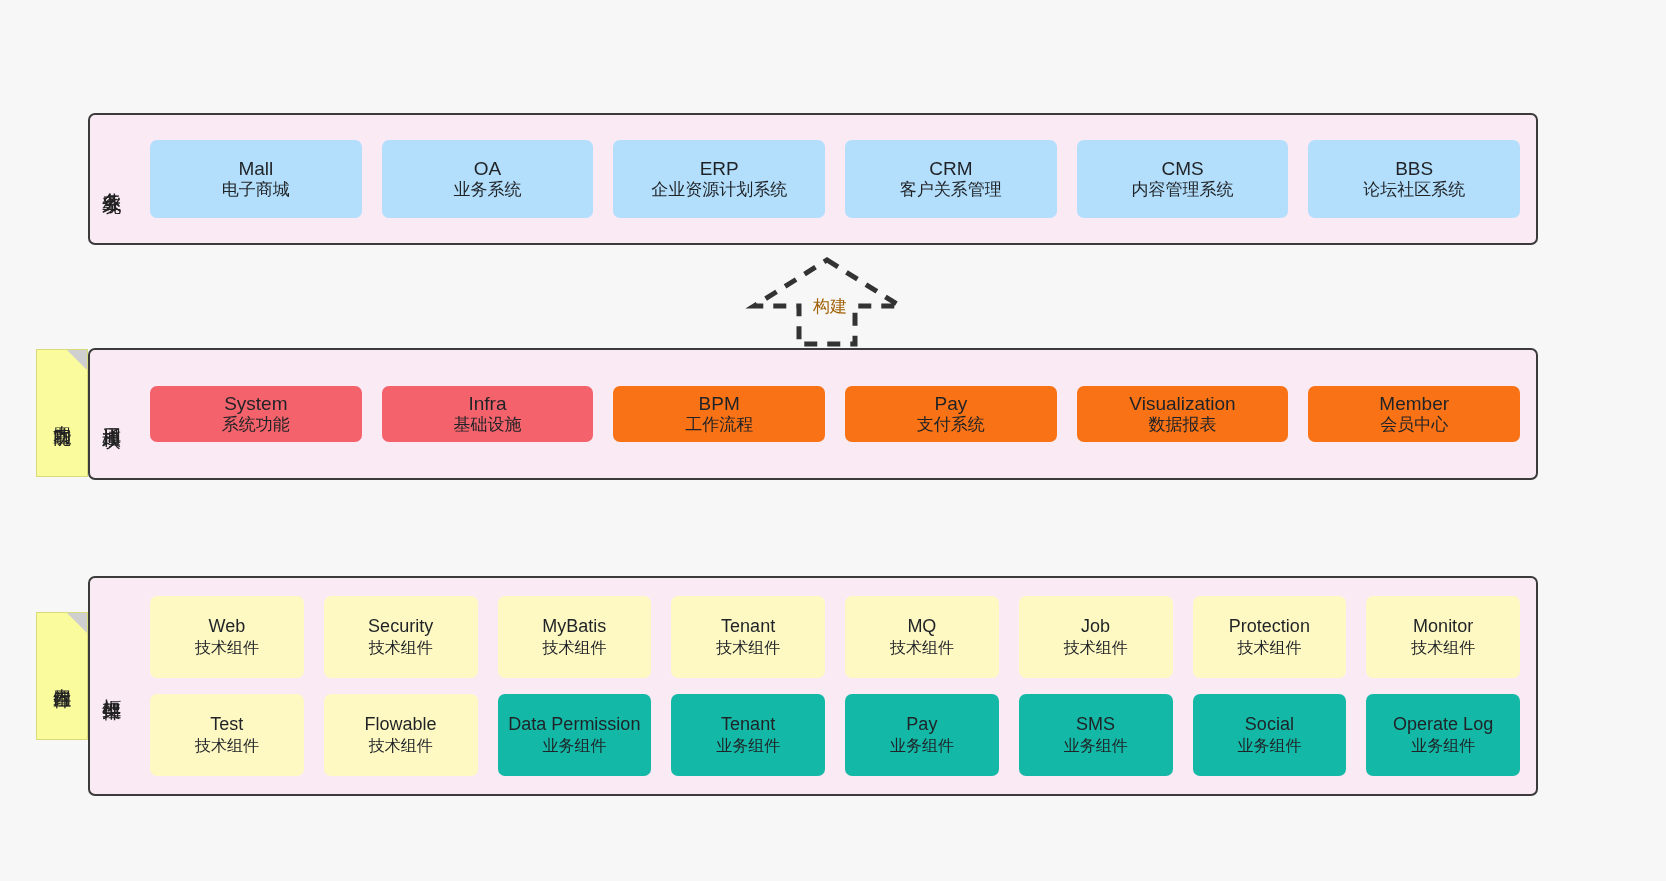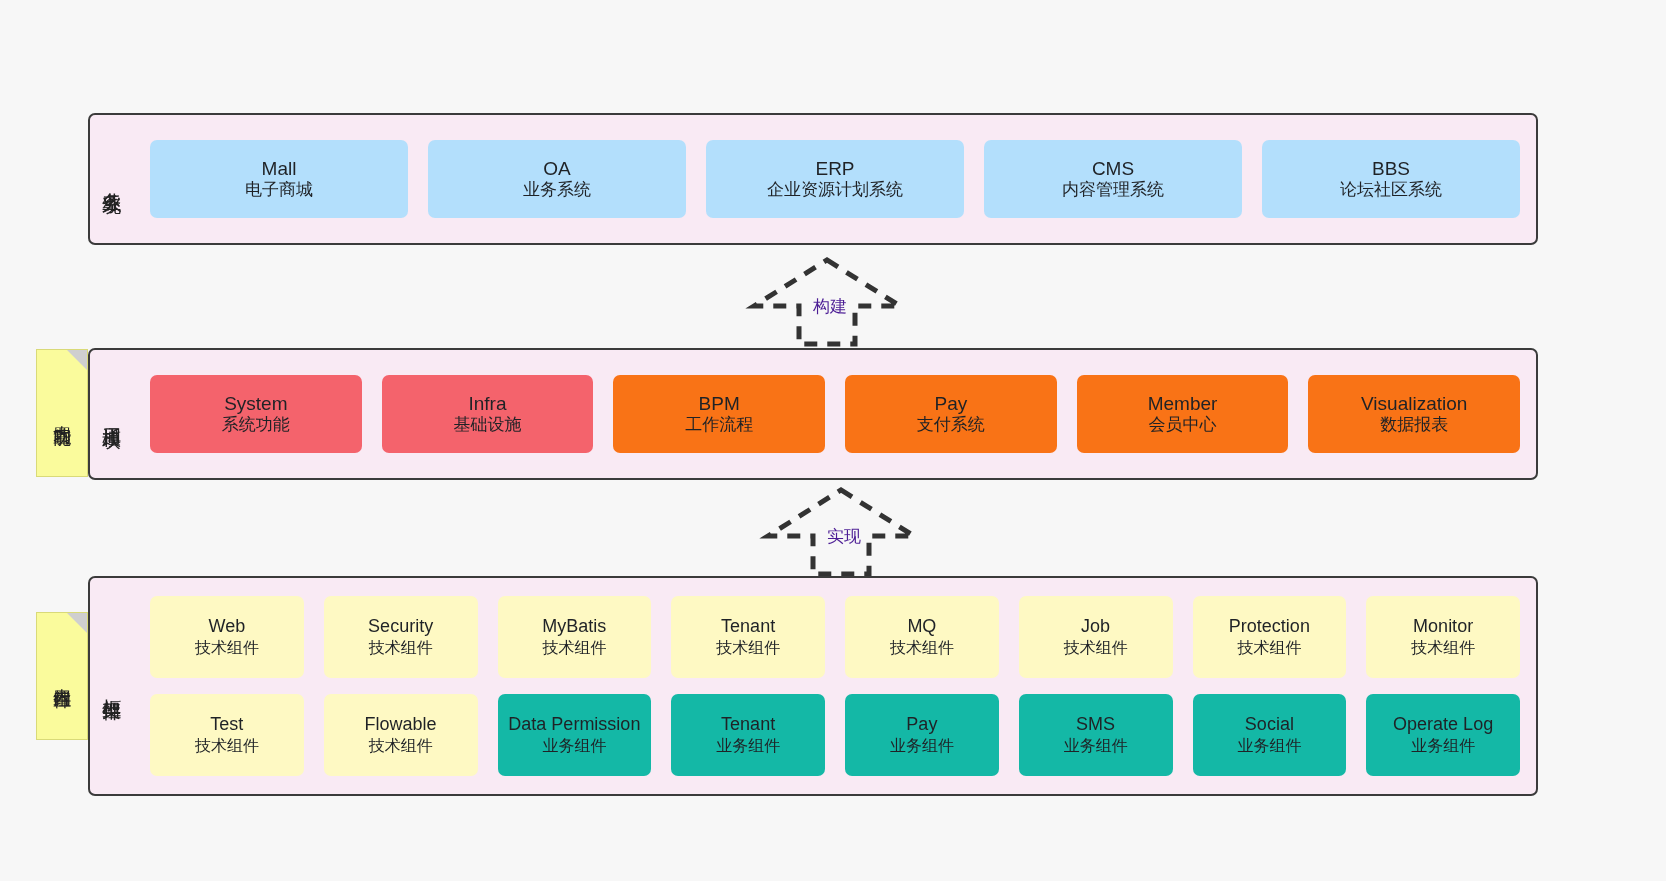--- a/index.html
+++ b/index.html
@@ -68,21 +68,21 @@
   .c-red        { background: #f4636c; }
   .c-pink       { background: #f97316; }
   .c-green      { background: #fef9c3; }
   .c-greenlight { background: #14b8a6; }
 
   
   #layer-business { left: 88px;  top: 113px; width: 1450px; height: 132px; }
   #layer-business .row { height: 78px; }
 
   #layer-common   { left: 88px;  top: 348px; width: 1450px; height: 132px; }
-  #layer-common .row { height: 78px; border-radius: 13px; }
+  #layer-common .row { height: 56px; border-radius: 13px; }
 
   #layer-framework{ left: 88px;  top: 576px; width: 1450px; height: 220px; }
   #layer-framework .row { height: 82px; }
   #layer-framework .cell .t1 { font-size: 18px; }
   #layer-framework .cell .t2 { font-size: 16px; }
 
   
   .note {
     position: absolute;
     width: 52px;
@@ -108,21 +108,21 @@
   }
   #note-common    { left: 36px; top: 349px; height: 128px; }
   #note-framework { left: 36px; top: 612px; height: 128px; }
 
   
   .arrow-wrap { position: absolute; }
   .arrow-wrap svg { display: block; overflow: visible; }
   .arrow-label {
     position: absolute;
     font-size: 17px;
-    color: #4c1d95;
+    color: #a16207;
     background: #f7f7f7;
     padding: 0 2px;
     white-space: nowrap;
   }
   #arrow-build  { left: 752px; top: 258px; width: 150px; height: 88px; }
   #arrow-build  .arrow-label { left: 59px; top: 37px; }
   #arrow-impl   { left: 766px; top: 488px; width: 150px; height: 88px; }
   #arrow-impl   .arrow-label { left: 59px; top: 37px; }
 </style>
 </head>
@@ -140,20 +140,24 @@
         </div>
         <div class="cell c-blue">
           <span class="t1">OA</span>
           <span class="t2">业务系统</span>
         </div>
         <div class="cell c-blue">
           <span class="t1">ERP</span>
           <span class="t2">企业资源计划系统</span>
         </div>
         <div class="cell c-blue">
+          <span class="t1">CRM</span>
+          <span class="t2">客户关系管理</span>
+        </div>
+        <div class="cell c-blue">
           <span class="t1">CMS</span>
           <span class="t2">内容管理系统</span>
         </div>
         <div class="cell c-blue">
           <span class="t1">BBS</span>
           <span class="t2">论坛社区系统</span>
         </div>
       </div>
     </div>
   </div>
@@ -184,37 +188,31 @@
         </div>
         <div class="cell c-pink">
           <span class="t1">BPM</span>
           <span class="t2">工作流程</span>
         </div>
         <div class="cell c-pink">
           <span class="t1">Pay</span>
           <span class="t2">支付系统</span>
         </div>
         <div class="cell c-pink">
+          <span class="t1">Visualization</span>
+          <span class="t2">数据报表</span>
+        </div>
+        <div class="cell c-pink">
           <span class="t1">Member</span>
           <span class="t2">会员中心</span>
         </div>
-        <div class="cell c-pink">
-          <span class="t1">Visualization</span>
-          <span class="t2">数据报表</span>
-        </div>
       </div>
     </div>
   </div>
 
-  <div class="arrow-wrap" id="arrow-impl">
-    <svg width="150" height="88" viewBox="0 0 150 88" aria-hidden="true">
-      <path d="M75 2 L148 48 L103 48 L103 86 L47 86 L47 48 L2 48 Z" fill="none" stroke="#333333" stroke-width="5" stroke-dasharray="13,10" stroke-linejoin="miter"></path>
-    </svg>
-    <span class="arrow-label">实现</span>
-  </div>
 
   <div class="note" id="note-framework">
     <span class="fold"></span>
     <span>内置组件</span>
   </div>
 
   <div class="layer" id="layer-framework">
     <div class="layer-title">框架组件</div>
     <div class="layer-body">
 

